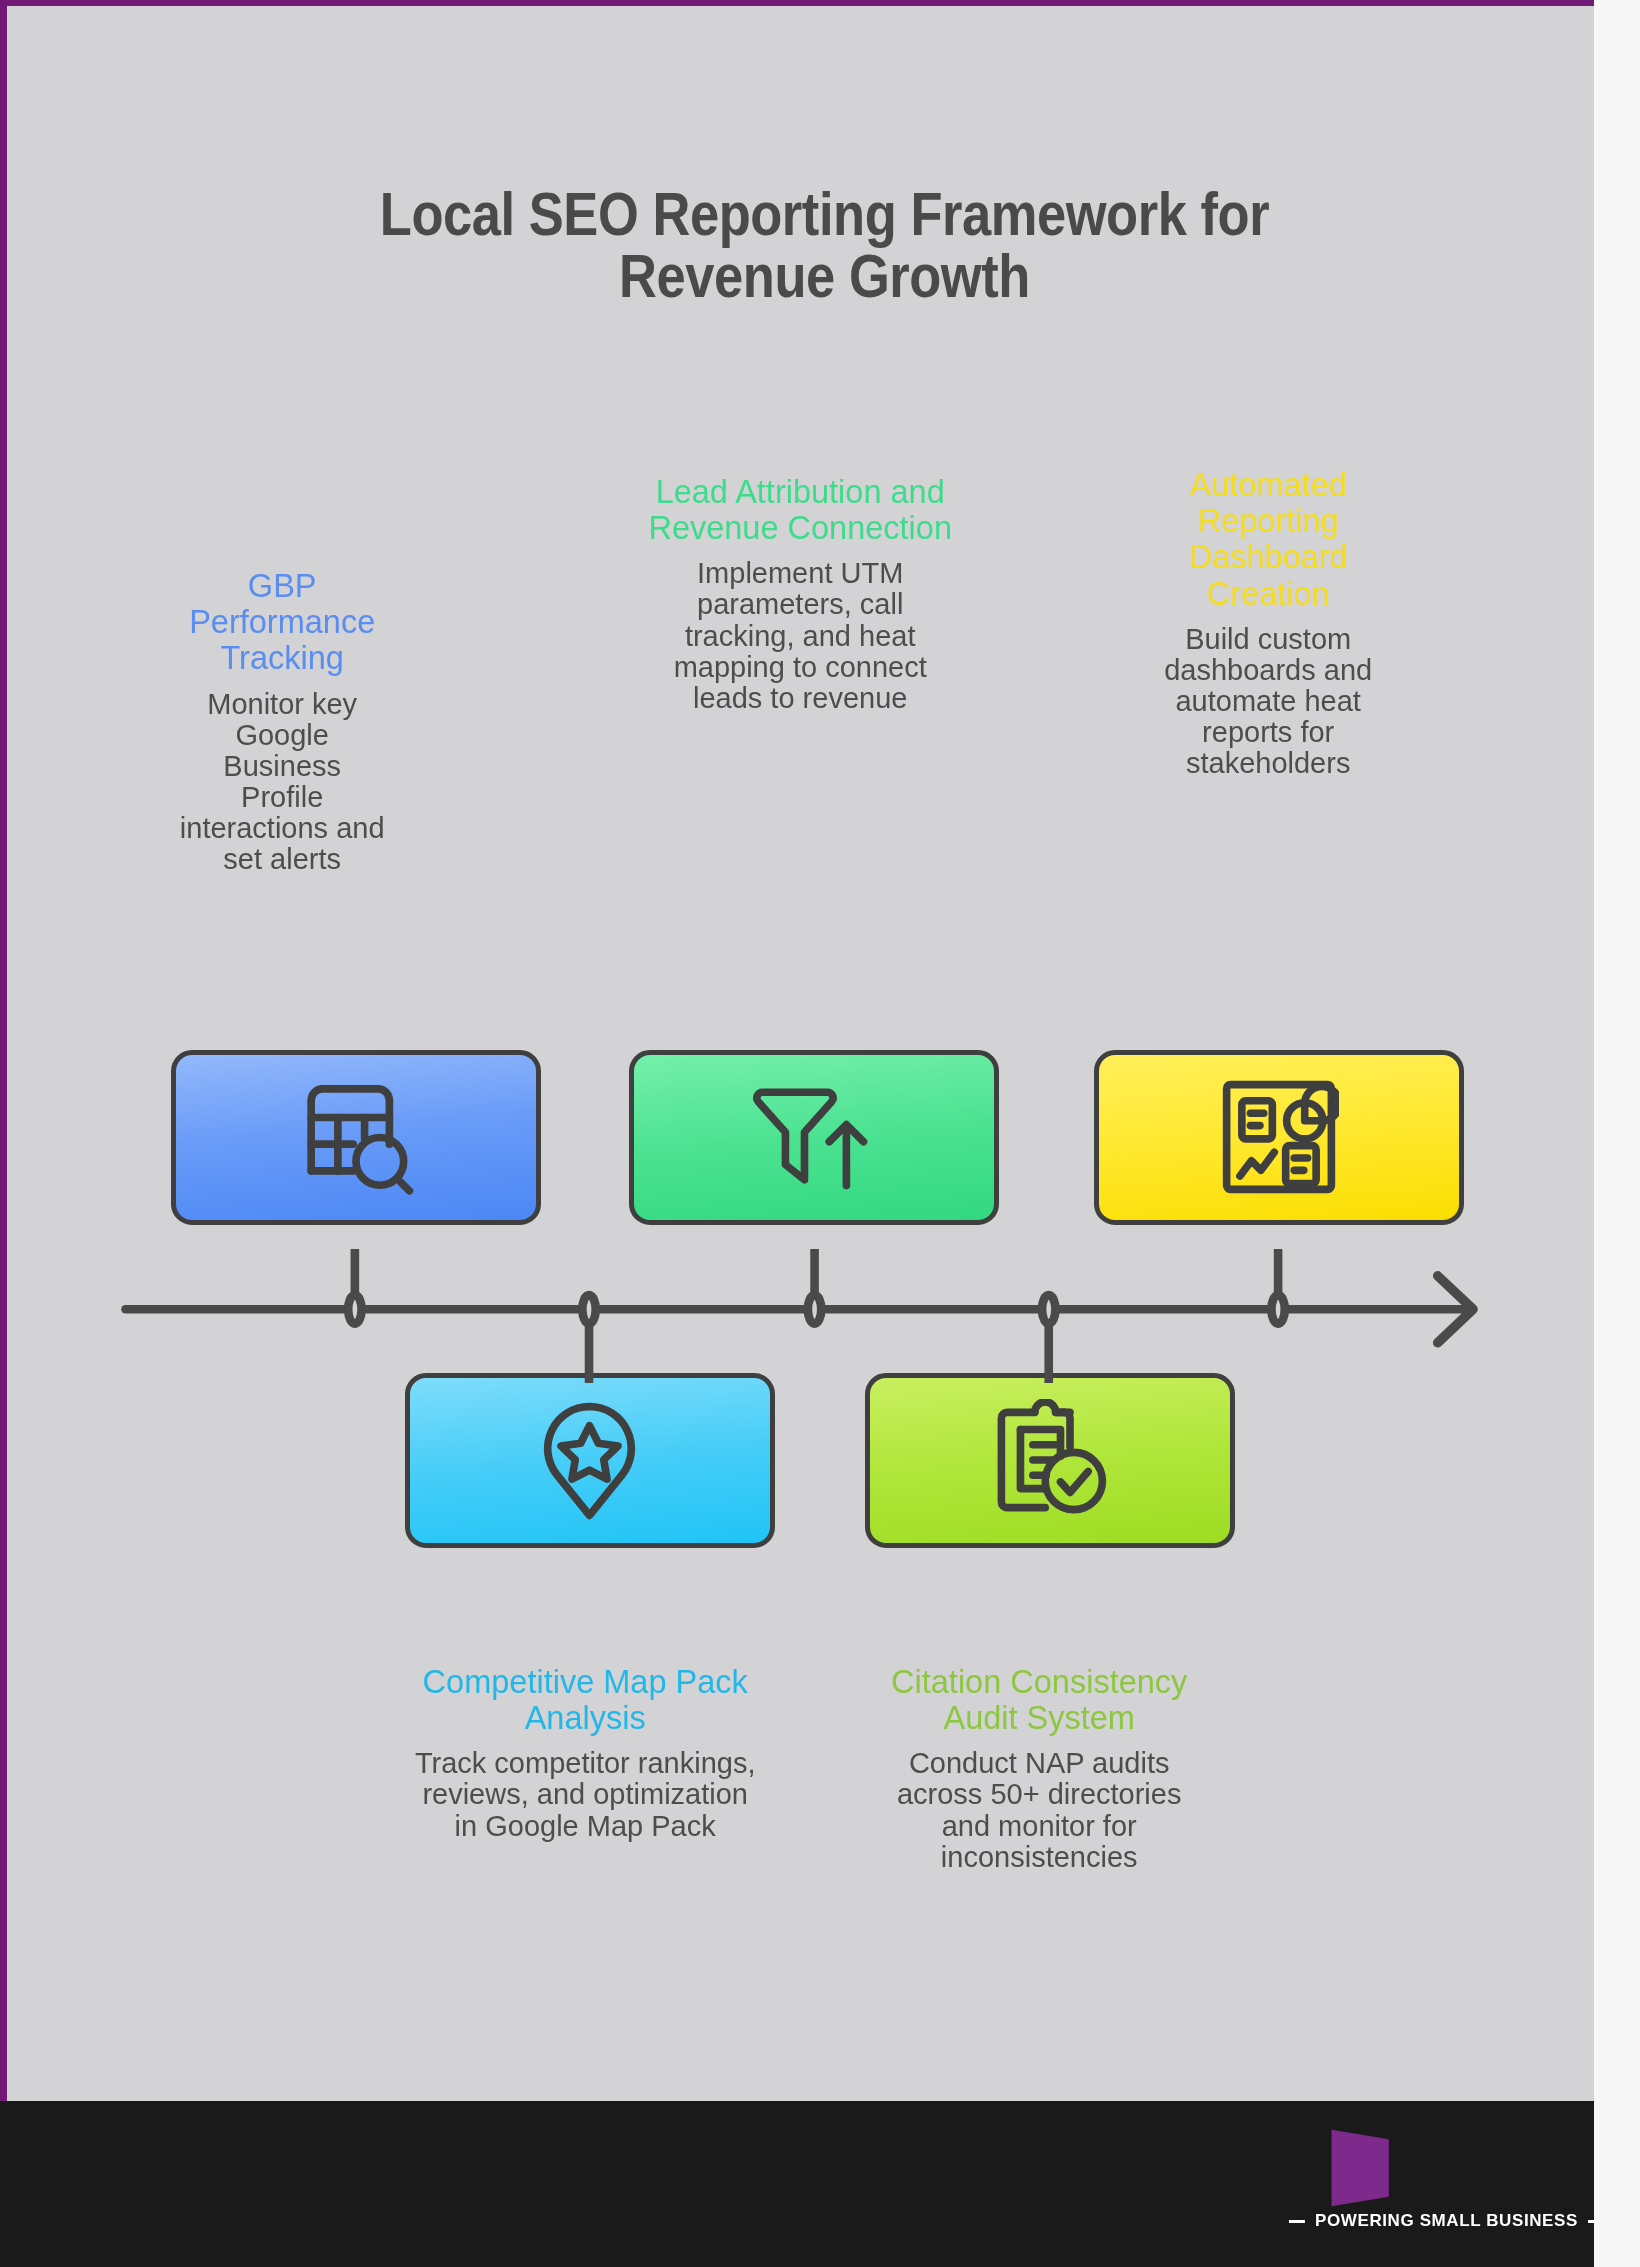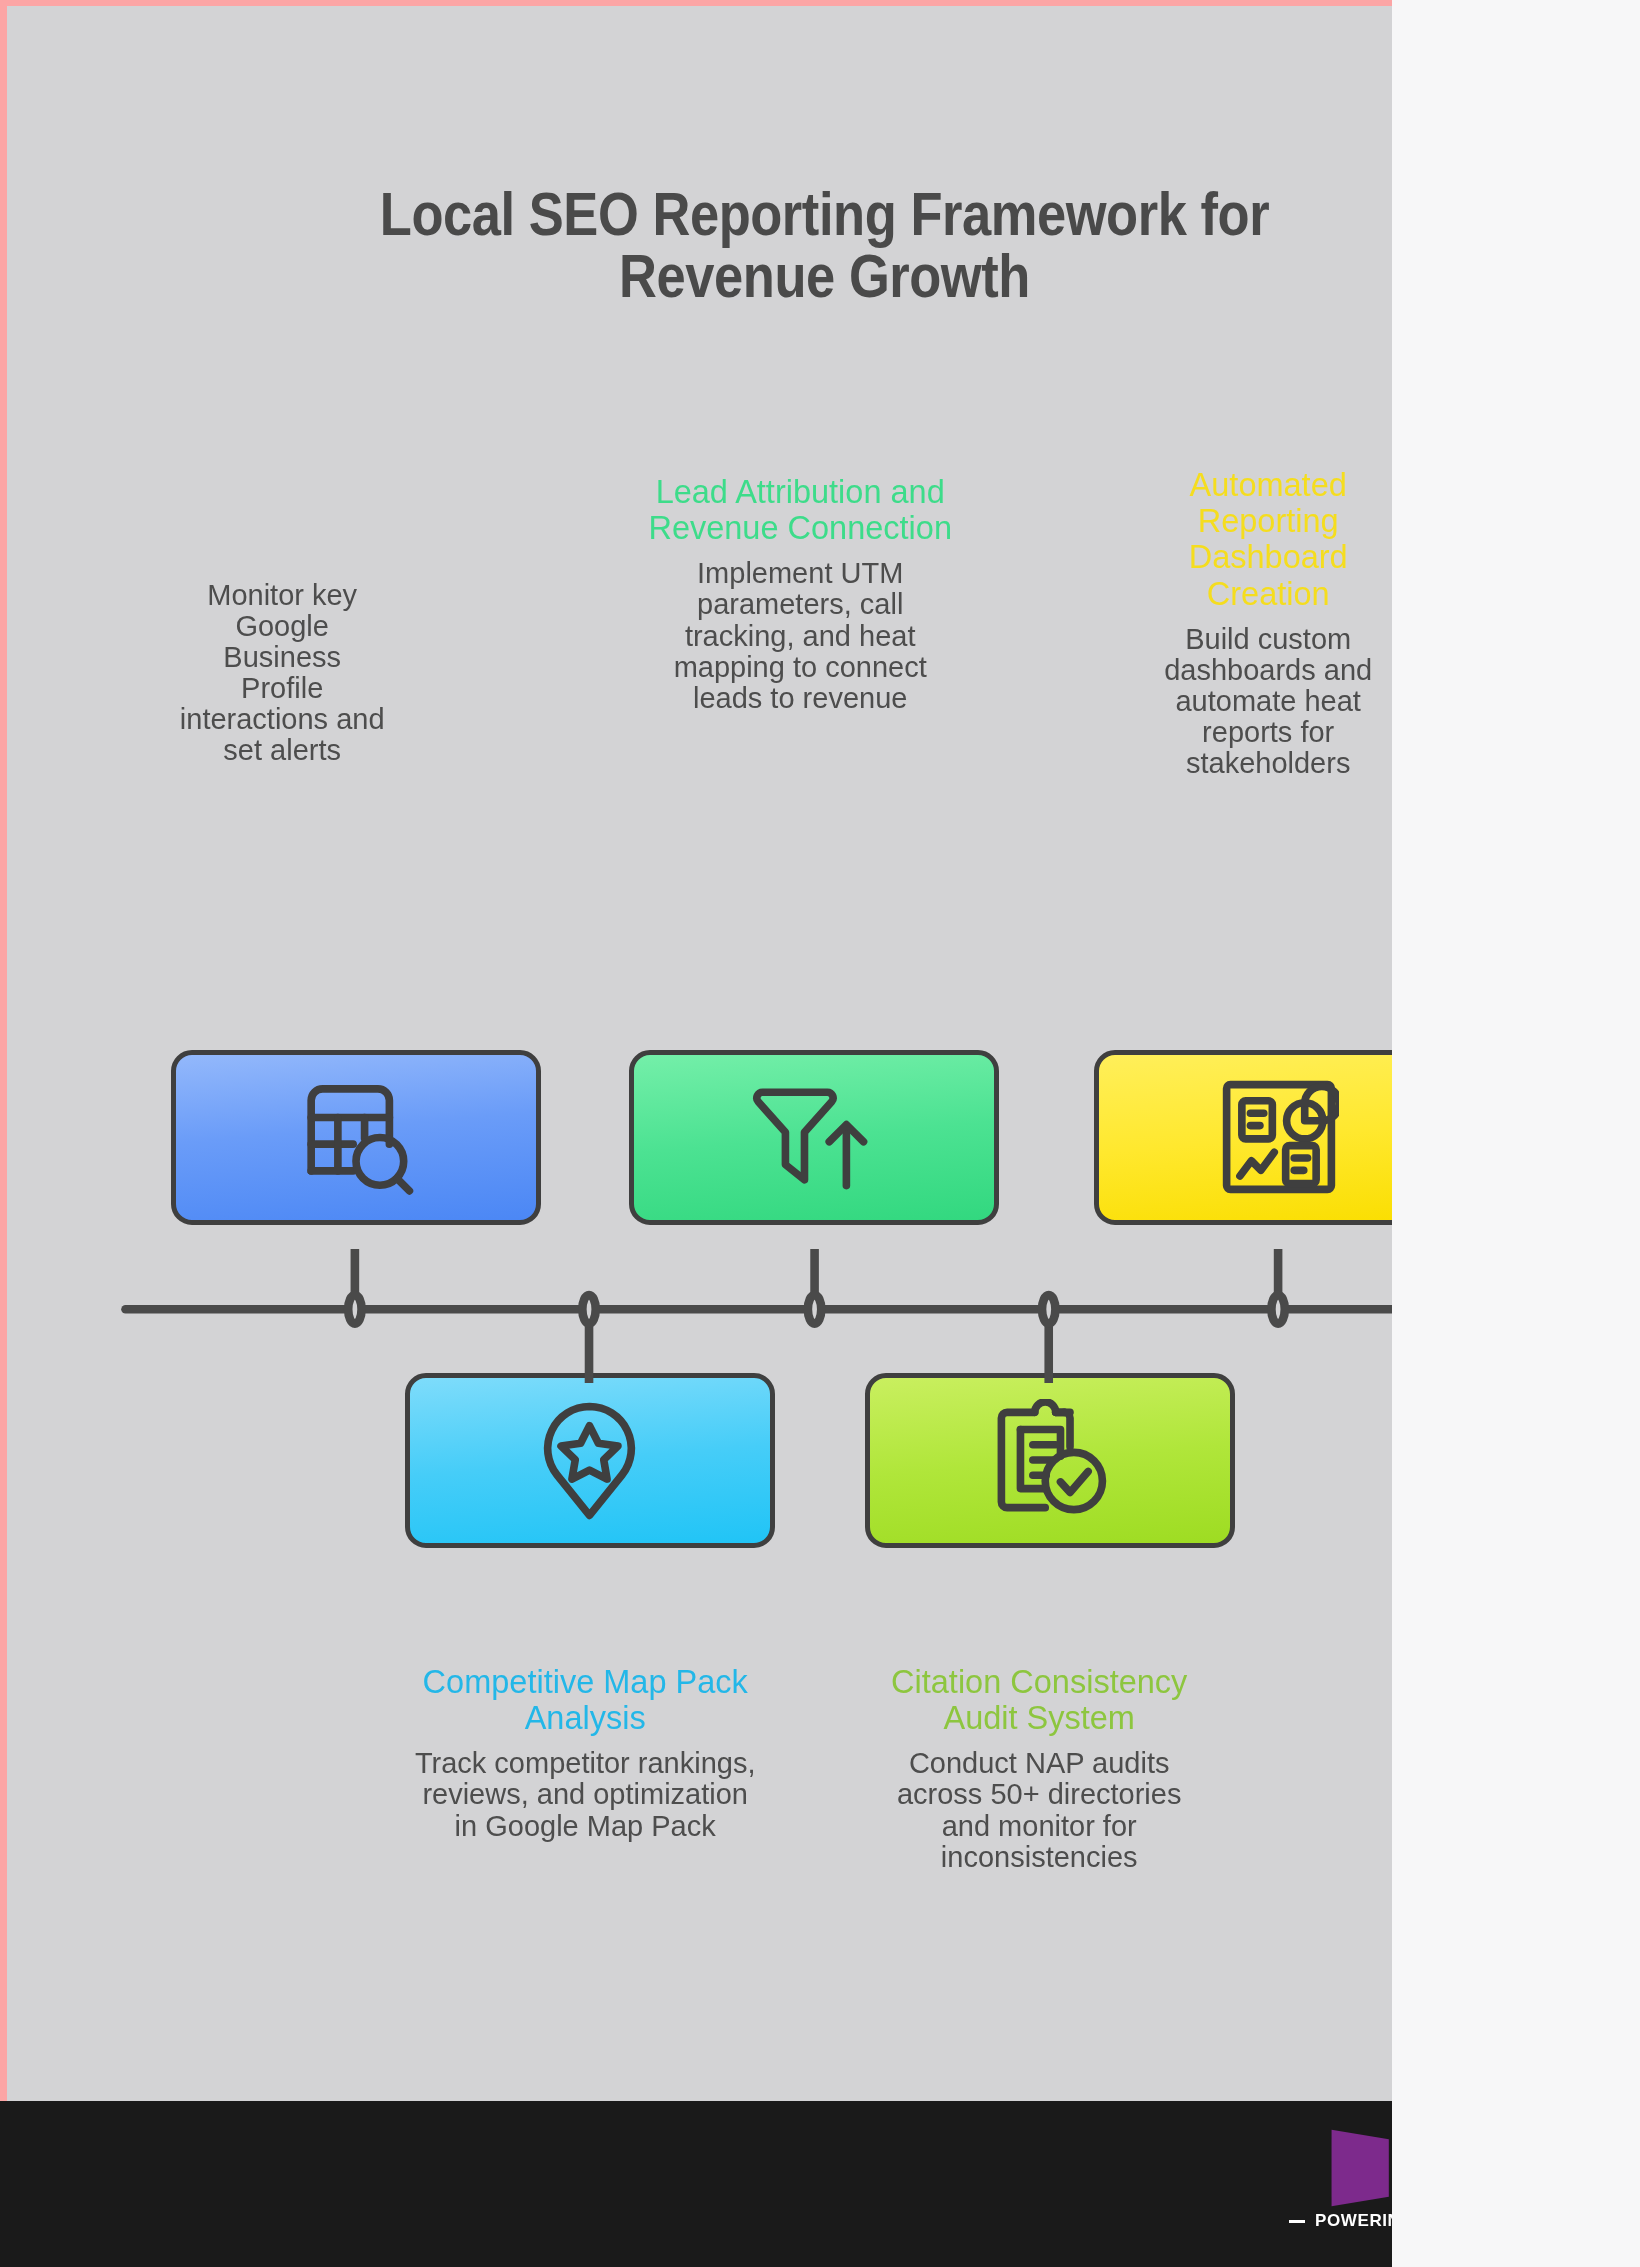--- a/index.html
+++ b/index.html
@@ -1,17 +1,17 @@
 <!DOCTYPE html>
 <html><head>
 <meta charset="utf-8">
 <style>
   html,body{margin:0;padding:0;background:#f7f7f8;}
   body{width:1640px;height:2267px;font-family:"Liberation Sans",sans-serif;}
-  #page{position:relative;width:1392px;height:2267px;overflow:hidden;background:#fca5a5;}
+  #page{position:relative;width:1594px;height:2267px;overflow:hidden;background:#701a75;}
   #canvas{position:absolute;left:6.7px;top:5.7px;width:1634px;height:2262px;background:#d3d3d5;}
 
   
   #title{
     position:absolute;left:134px;top:177px;width:1367px;
     text-align:center;color:#4a4a4a;
     font-family:"Liberation Sans Narrow","Liberation Sans",sans-serif;
     font-weight:bold;font-size:61px;line-height:1.02;
     letter-spacing:-0.5px;
     transform:scaleX(0.86);transform-origin:center top;
@@ -55,20 +55,21 @@
 
 <div id="page">
   <div id="canvas">
 
     <div id="title">
       <div>Local SEO Reporting Framework for</div>
       <div>Revenue Growth</div>
     </div>
 
     <div class="topic" id="txt0">
+      <p class="t-head" style="color:#5a8df0">GBP Performance Tracking</p>
       <p class="t-body">Monitor key Google Business Profile interactions and set alerts</p>
     </div>
 
     <div class="topic" id="txt1">
       <p class="t-head" style="color:#3ddc8a">Lead Attribution and Revenue Connection</p>
       <p class="t-body">Implement UTM parameters, call tracking, and heat mapping to connect leads to revenue</p>
     </div>
 
     <div class="topic" id="txt2">
       <p class="t-head" style="color:#f5dd1e">Automated Reporting Dashboard Creation</p>

